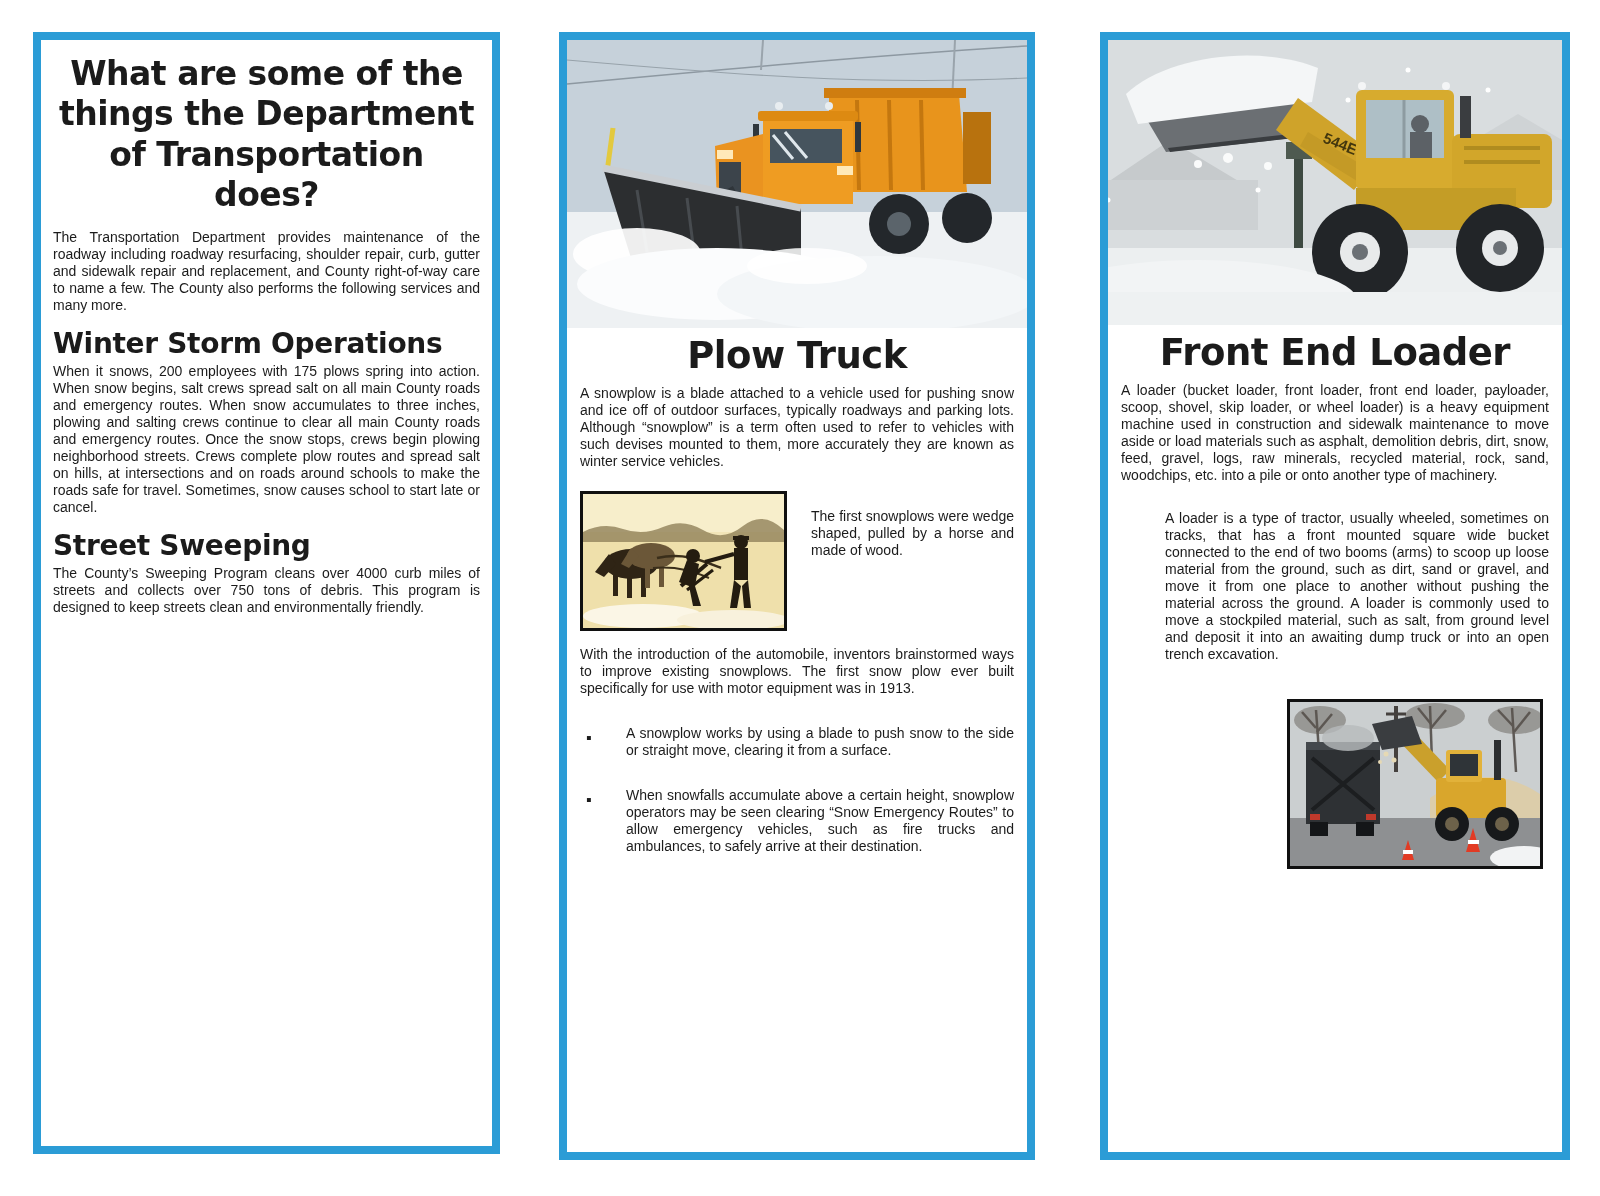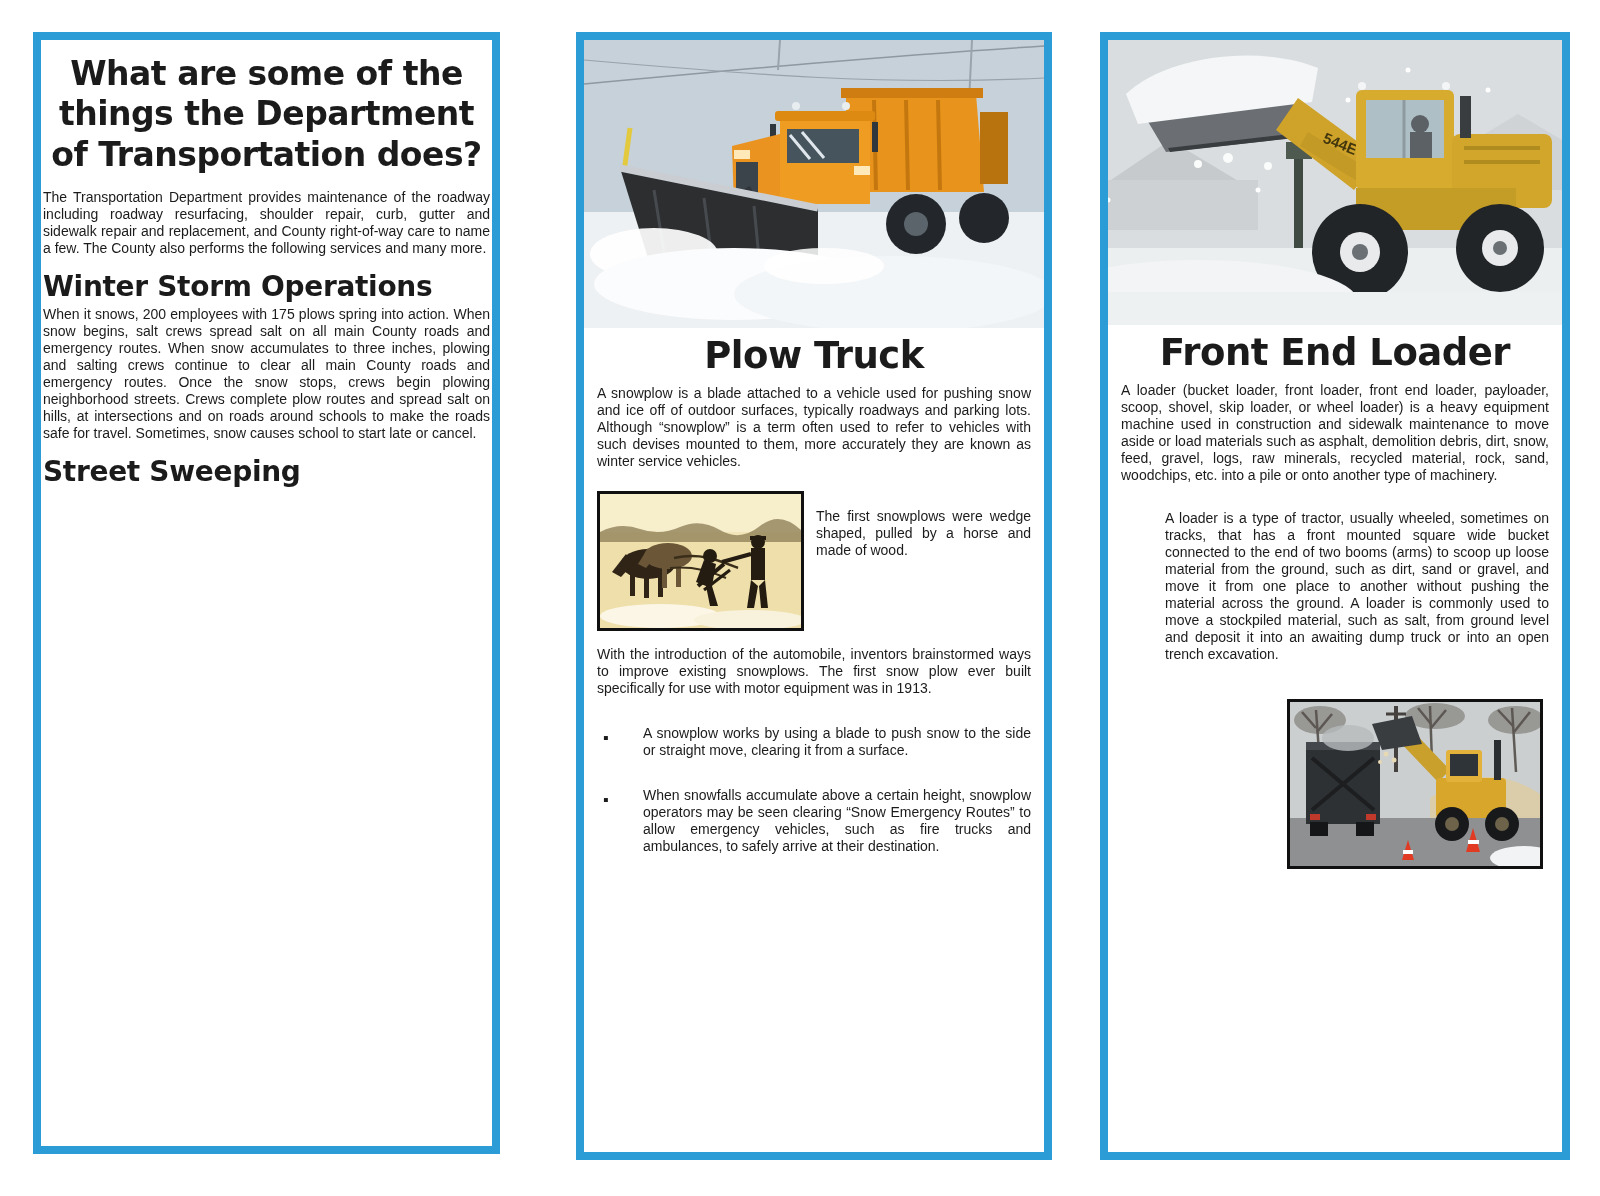--- a/index.html
+++ b/index.html
@@ -5,22 +5,22 @@
   html,body{margin:0;padding:0;}
   body{
     width:1600px;height:1196px;position:relative;background:#ffffff;
     font-family:"Liberation Sans",sans-serif;color:#1b1b1b;overflow:hidden;
   }
   .panel{
     position:absolute;top:32px;background:#fff;
     border:8px solid #2b9cd6;box-sizing:border-box;
     display:flex;flex-direction:column;
   }
-  #panel-left{left:33px;width:467px;height:1122px;padding:8px 2px;}
-  #panel-middle{left:576px;width:476px;height:1128px;align-items:flex-end;}
+  #panel-left{left:33px;width:467px;height:1122px;padding:8px 12px;}
+  #panel-middle{left:559px;width:476px;height:1128px;align-items:flex-end;}
   #panel-right{left:1100px;width:470px;height:1128px;}
 
   .brochure-title{
     font-family:"DejaVu Sans",sans-serif;font-weight:bold;
     font-size:33px;line-height:1.22;text-align:center;
     margin:6px 0 14px;letter-spacing:-0.5px;
   }
   .panel-title{
     font-family:"DejaVu Sans",sans-serif;font-weight:bold;
     font-size:37px;line-height:1.15;text-align:center;
@@ -29,21 +29,21 @@
   .section-heading{
     font-family:"DejaVu Sans",sans-serif;font-weight:bold;
     font-size:28px;margin:13px 0 3px;letter-spacing:-0.3px;
   }
   .body-text{
     font-size:14px;line-height:1.215;text-align:justify;margin:0;
   }
   .photo-top{display:block;width:100%;flex:none;}
   .inner-pad{padding:4px 13px 0;display:flex;flex-direction:column;flex:1;}
 
-  .horse-row{display:flex;gap:12px;margin:21px 0 15px;}
+  .horse-row{display:flex;gap:24px;margin:21px 0 15px;}
   .framed-photo{border:3px solid #101010;flex:none;display:block;background:#eee;}
   .horse-caption{flex:1;padding-top:17px;}
 
   .bullet-list{margin:0;padding:0;list-style:none;}
   .bullet-item{display:flex;margin-top:28px;}
   .bullet-marker{flex:none;width:40px;font-size:16px;line-height:25px;padding-left:6px;}
   .bullet-text{flex:1;}
 
   .para-gap{margin-top:26px;margin-left:44px;}
   .bottom-photo-wrap{align-self:flex-end;margin:36px 6px 0 0;}
@@ -52,20 +52,21 @@
 <body>
 
 <section class="panel" id="panel-left">
   <h1 class="brochure-title">What are some of the things the Department of Transportation does?</h1>
   <p class="body-text">The Transportation Department provides maintenance of the roadway including roadway resurfacing, shoulder repair, curb, gutter and sidewalk repair and replacement, and County right-of-way care to name a few. The County also performs the following services and many more.</p>
 
   <h2 class="section-heading">Winter Storm Operations</h2>
   <p class="body-text">When it snows, 200 employees with 175 plows spring into action. When snow begins, salt crews spread salt on all main County roads and emergency routes. When snow accumulates to three inches, plowing and salting crews continue to clear all main County roads and emergency routes. Once the snow stops, crews begin plowing neighborhood streets. Crews complete plow routes and spread salt on hills, at intersections and on roads around schools to make the roads safe for travel. Sometimes, snow causes school to start late or cancel.</p>
 
   <h2 class="section-heading">Street Sweeping</h2>
+  <p class="body-text">The County’s Sweeping Program cleans over 4000 curb miles of streets and collects over 750 tons of debris. This program is designed to keep streets clean and environmentally friendly.</p>
 
 </section>
 
 <section class="panel" id="panel-middle">
 
   <svg class="photo-top" width="460" height="288" viewBox="0 0 460 288" preserveAspectRatio="none">
     <rect width="460" height="288" fill="#c6d1da"></rect>
     <path d="M0,44 C150,30 300,16 460,6" stroke="#8d98a1" stroke-width="1.5" fill="none"></path>
     <path d="M0,20 C160,34 300,46 460,38" stroke="#97a2aa" stroke-width="1.2" fill="none"></path>
     <line x1="388" y1="0" x2="385" y2="62" stroke="#9aa4ac" stroke-width="2"></line>

